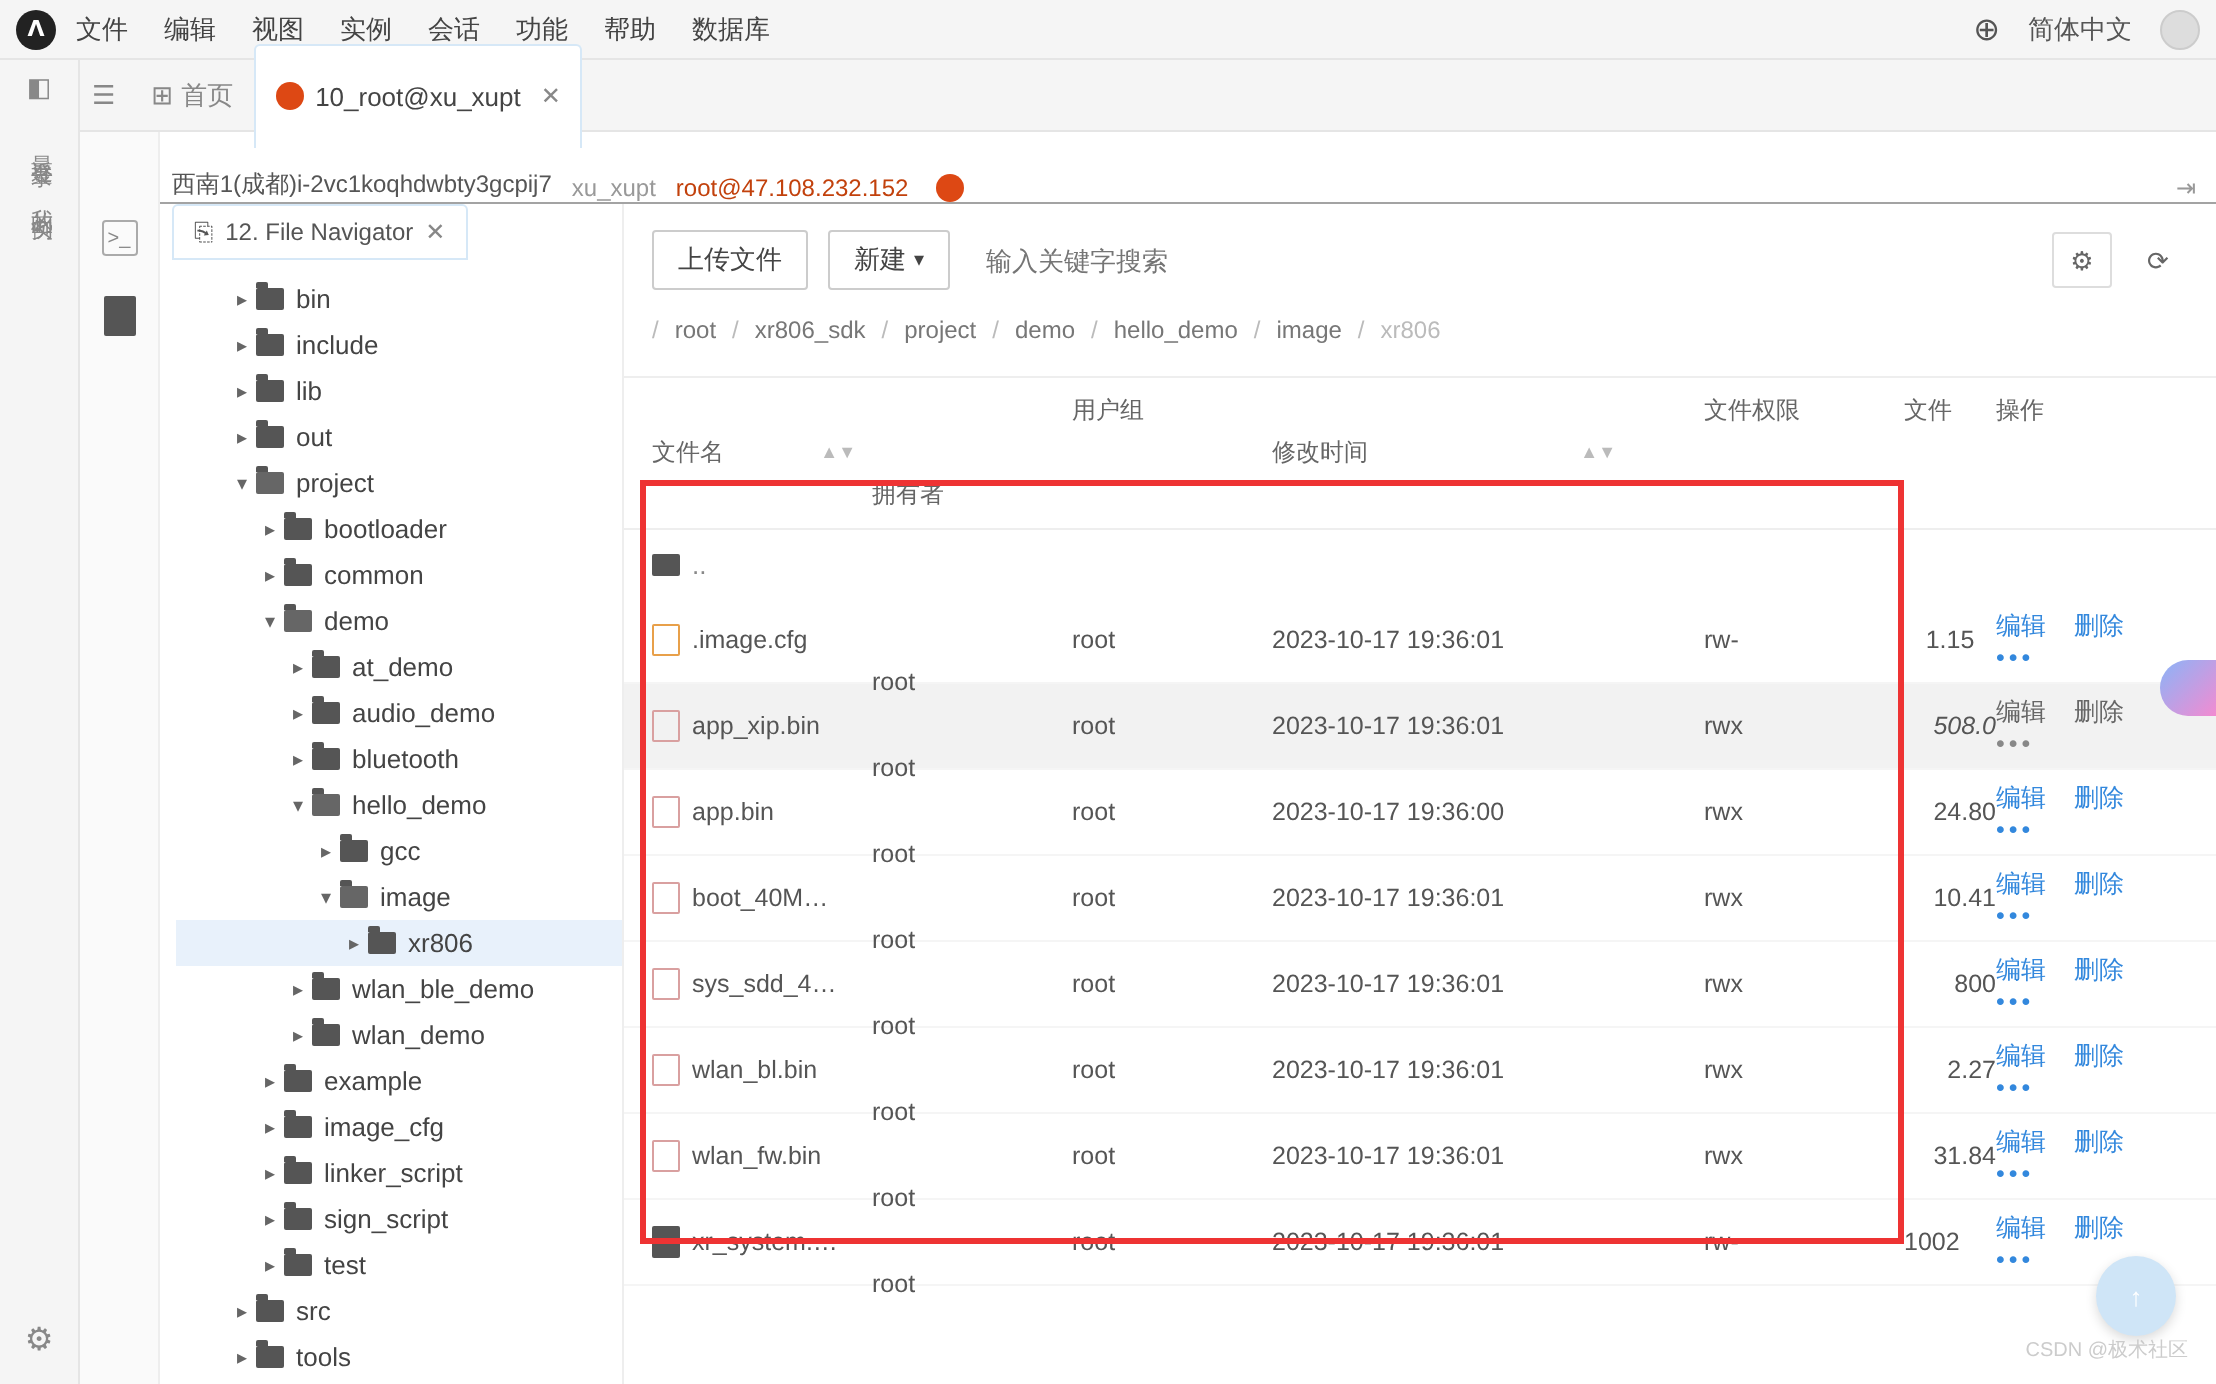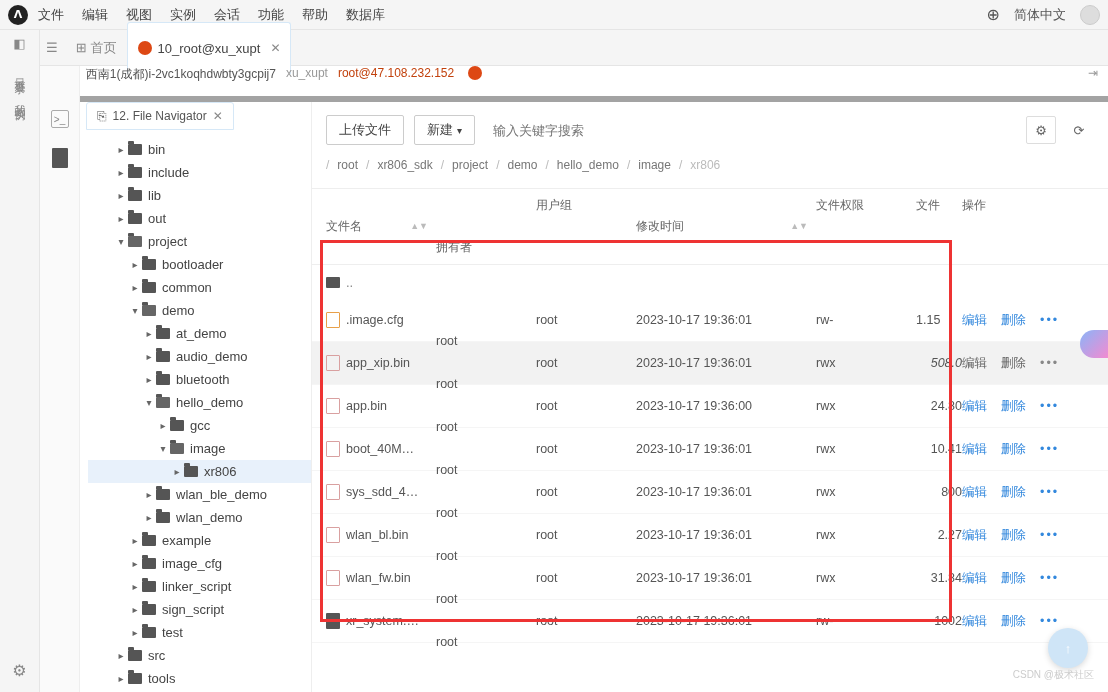--- a/index.html
+++ b/index.html
@@ -10,21 +10,21 @@
 .topbar .right { margin-left: auto; display: flex; align-items: center; gap: 14px; color: #555; }
 .topbar .plus { font-size: 16px; color: #555; }
 .topbar .avatar { width: 20px; height: 20px; border-radius: 50%; background: #ddd; border:1px solid #ccc; }
 
 .tabbar { height: 36px; background: #f5f5f5; display: flex; align-items: center; padding: 0 6px 0 46px; border-bottom: 1px solid #e5e5e5; }
 .tabbar .home-tab { display: flex; align-items: center; gap: 4px; color: #888; padding: 6px 10px; }
 .tabbar .active-tab { display: flex; align-items: center; gap: 6px; background: #fff; border: 1px solid #d6e8f7; border-bottom: none; padding: 18px 10px; border-radius: 3px 3px 0 0; color: #444; }
 .tabbar .ubuntu-icon { width: 14px; height: 14px; border-radius:50%; background: #dd4814; display:inline-block; }
 .tabbar .close-x { color: #888; font-size: 12px; margin-left: 4px; }
 
-.breadcrumb-bar { height: 36px; display: flex; align-items: flex-start; padding: 0 10px 0 62px; border-bottom: 6px solid #a3a3a3; color: #555; font-size: 12px; gap: 10px; }
+.breadcrumb-bar { height: 36px; display: flex; align-items: flex-end; padding: 0 10px 0 62px; border-bottom: 1px solid #a3a3a3; color: #555; font-size: 12px; gap: 10px; }
 .breadcrumb-bar .expand { font-size:14px; color:#aaa; margin-right:4px;}
 .breadcrumb-bar .ubuntu2 { width: 14px; height: 14px; border-radius:50%; background: #dd4814; display:inline-block; margin-left:4px; }
 .breadcrumb-bar .collapse-btn { margin-left: auto; color: #999; }
 
 .leftrail { position: absolute; left: 0; top: 30px; bottom: 0; width: 40px; background: #f5f5f5; border-right: 1px solid #e5e5e5; display: flex; flex-direction: column; align-items: center; padding-top: 6px; gap: 18px; color: #888; }
 .leftrail .vtext { writing-mode: vertical-rl; font-size: 11px; color: #888; letter-spacing: 2px; }
 .leftrail .settings { margin-top: auto; margin-bottom: 12px; font-size:16px; }
 .leftrail2 { position:absolute; left:40px; top:66px; bottom:0; width:40px; background:#fafafa; border-right:1px solid #eee; display:flex; flex-direction:column; align-items:center; padding-top:44px; gap:20px; color:#888;}
 .leftrail2 .icon { width:18px;height:18px; border:1px solid #aaa; border-radius:2px;}
 
@@ -50,21 +50,21 @@
 .path .seg { color: #777; }
 .path .sep { color: #bbb; }
 .path .cur { color: #bbb; }
 
 .table-wrap { position: absolute; left: 0; right: 0; top: 86px; bottom: 0; overflow:hidden;}
 .table-header { display: flex; padding: 8px 14px; border-top: 1px solid #eee; border-bottom: 1px solid #eee; font-size: 12px; color: #666; }
 .col-name { width: 110px; display:flex; align-items:center; gap:4px;}
 .col-owner { width: 100px; margin-top: 42px; }
 .col-group { width: 100px; }
 .col-mtime { width: 180px; display:flex; align-items:center; gap:4px;}
-.col-perm { width: 100px; }
+.col-perm { width: 100px; margin-left: 36px; }
 .col-size { width: 46px; }
 .col-act { flex: 1; }
 .sort { color:#bbb; font-size:9px; display:inline-flex; flex-direction:column; line-height:5px; margin-left:auto; margin-right:8px;}
 
 .red-box { position: absolute; left: 8px; top: 52px; width: 632px; height: 382px; border: 3px solid #e33; pointer-events: none; }
 
 .row { display: flex; align-items: center; padding: 0 14px; height: 43px; font-size: 12.5px; color: #555; border-bottom: 1px solid #f5f5f5; }
 .row.sel { background: #f2f2f2; }
 .row .fname { width: 110px; display:flex; align-items:center; gap:6px; }
 .row .fname .fi { width:14px; height:16px; border:1px solid #d9a0a0; border-radius:1px; display:inline-block; }
@@ -321,21 +321,21 @@
     <div id="rows">
         <div class="row">
           <div class="fname">
             <span class="fi cfg"></span>
             <span>.image.cfg</span>
           </div>
           <div class="col-owner">root</div>
           <div class="col-group">root</div>
           <div class="col-mtime">2023-10-17 19:36:01</div>
           <div class="col-perm">rw-</div>
-          <div class="col-size" style="text-align:left;">1.15</div>
+          <div class="col-size" style="text-align:center;">1.15</div>
           <div class="col-act"><span class="act-link">编辑</span><span class="act-link">删除</span><span class="dots">•••</span></div>
         </div>
         <div class="row sel">
           <div class="fname">
             <span class="fi "></span>
             <span>app_xip.bin</span>
           </div>
           <div class="col-owner">root</div>
           <div class="col-group">root</div>
           <div class="col-mtime">2023-10-17 19:36:01</div>
@@ -405,21 +405,21 @@
         </div>
         <div class="row">
           <div class="fname">
             <span class="fi bin"></span>
             <span>xr_system.…</span>
           </div>
           <div class="col-owner">root</div>
           <div class="col-group">root</div>
           <div class="col-mtime">2023-10-17 19:36:01</div>
           <div class="col-perm">rw-</div>
-          <div class="col-size" style="text-align:right;">1002</div>
+          <div class="col-size" style="">1002</div>
           <div class="col-act"><span class="act-link">编辑</span><span class="act-link">删除</span><span class="dots">•••</span></div>
         </div>
       </div>
     <div class="red-box"></div>
   </div>
 </div>
 
 <div class="brain"></div>
 <div class="float-btn">↑</div>
 <div class="watermark">CSDN @极术社区</div>

